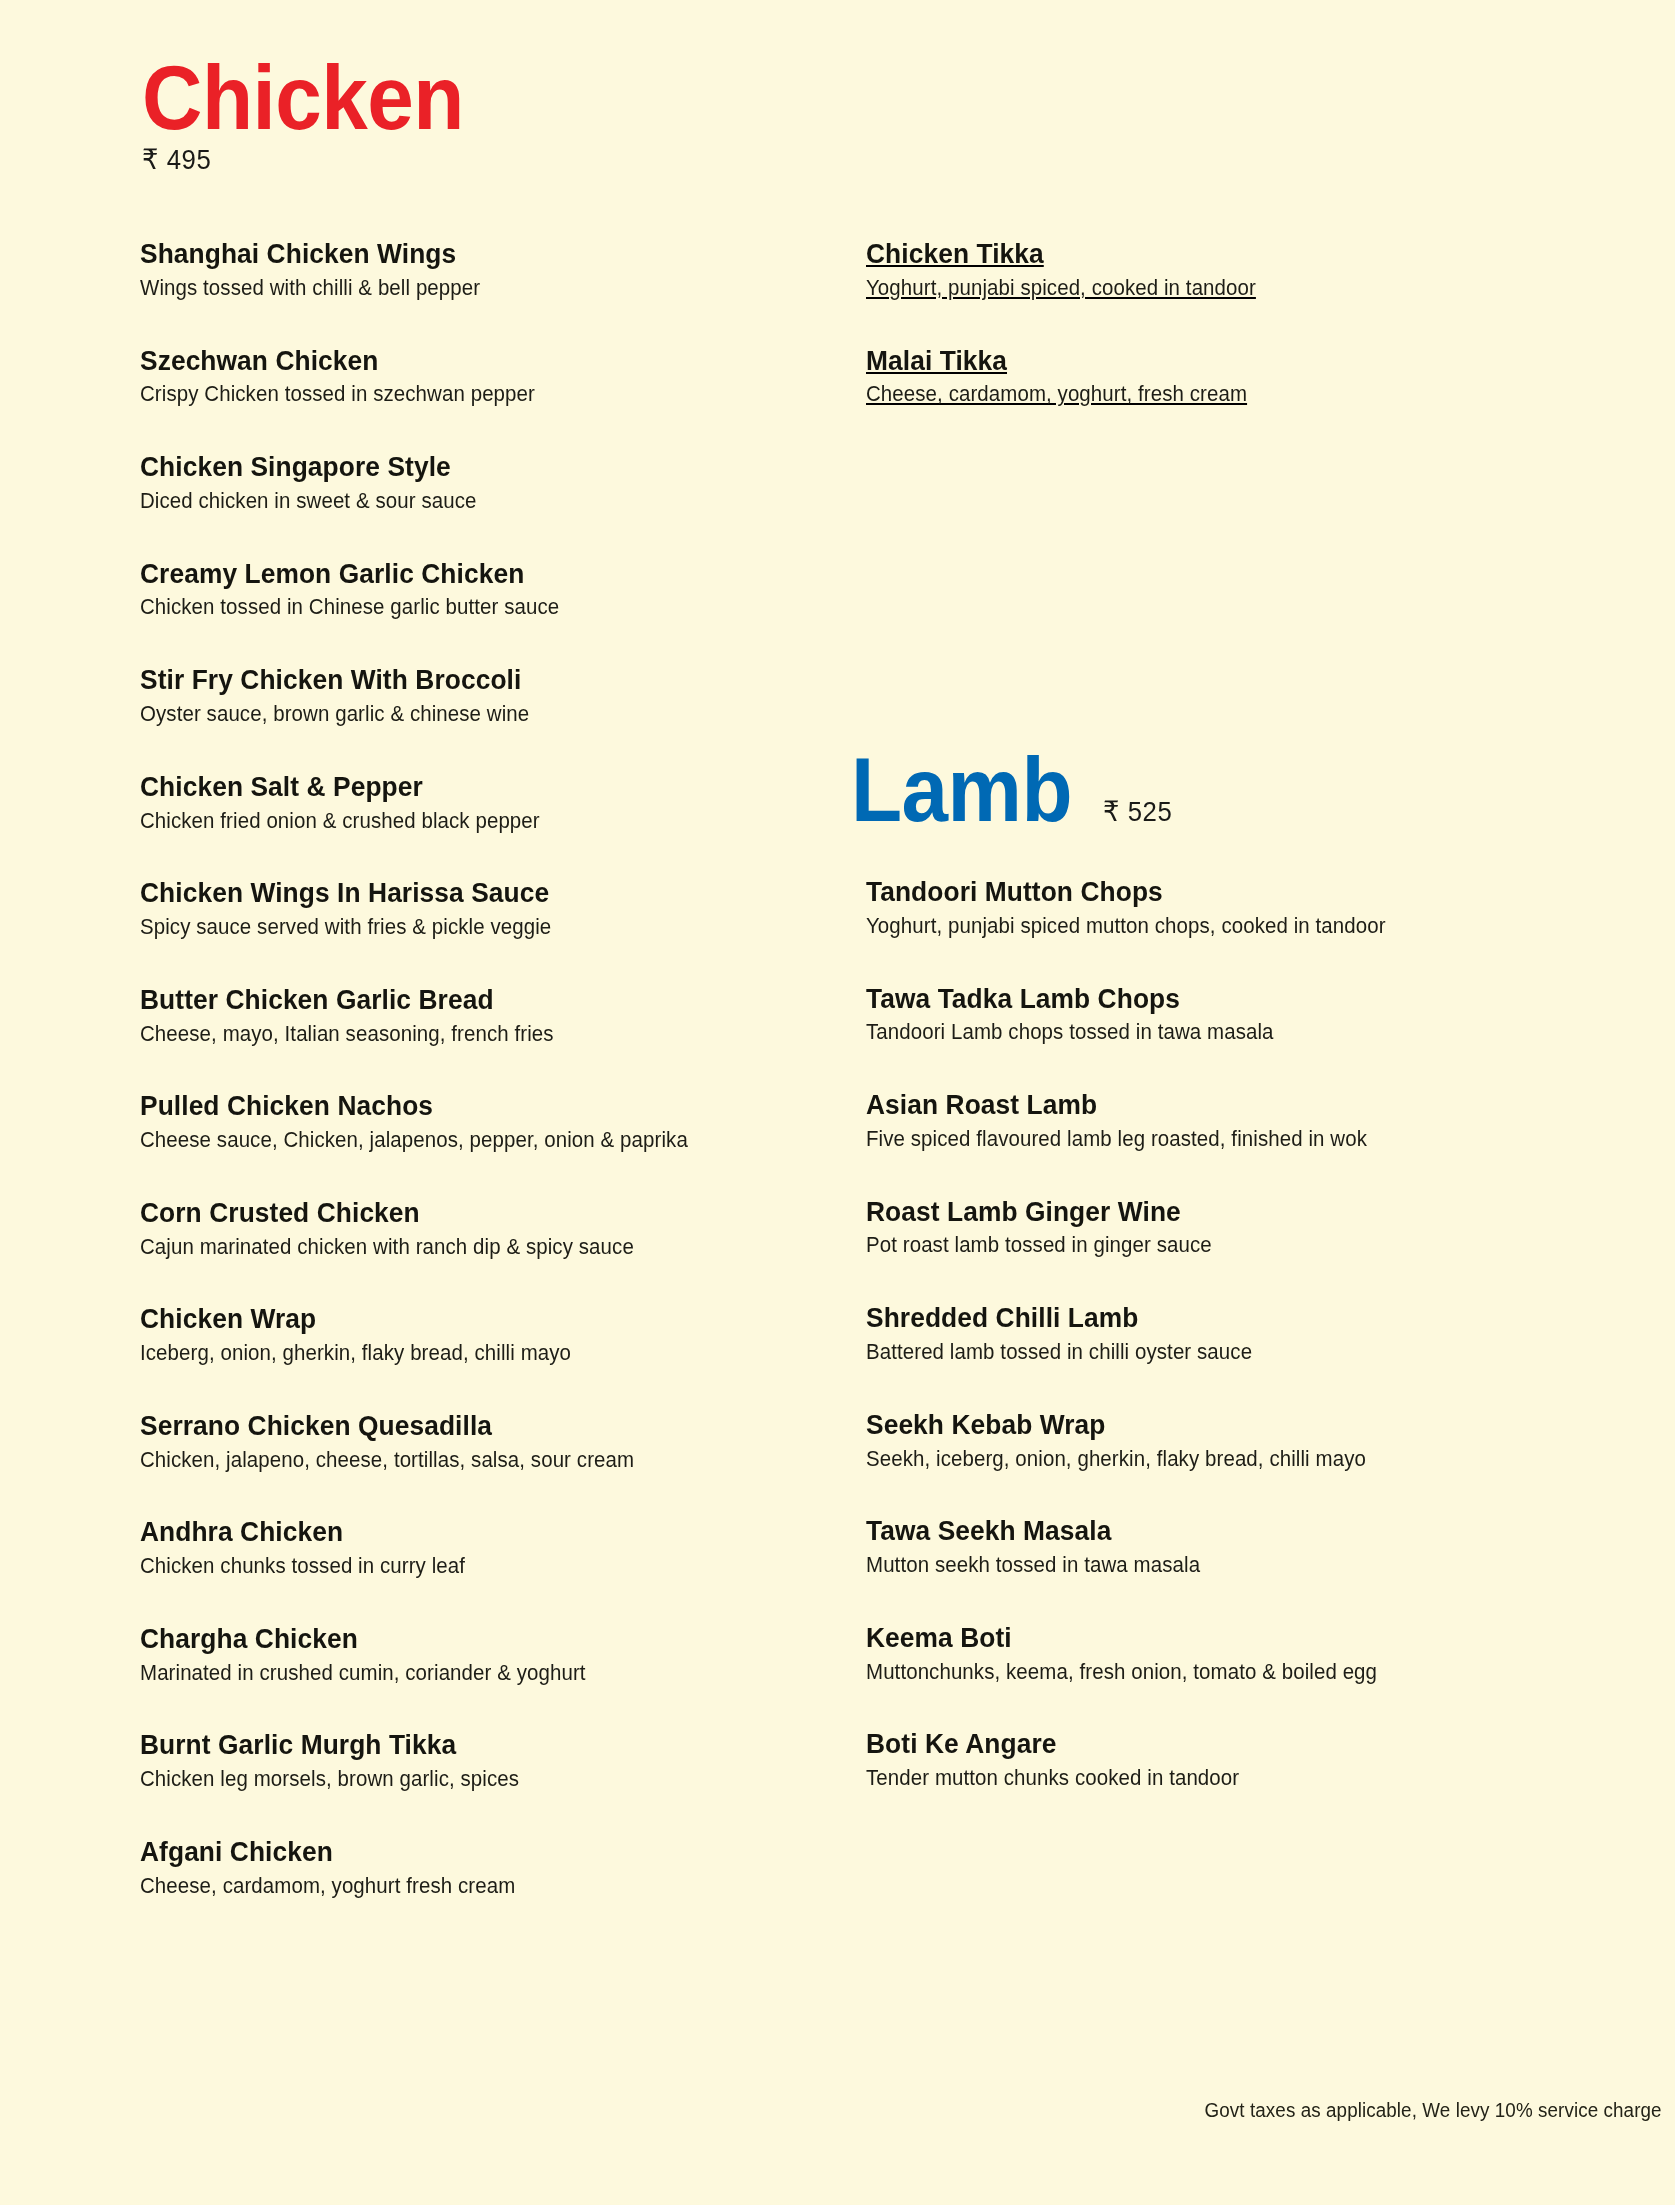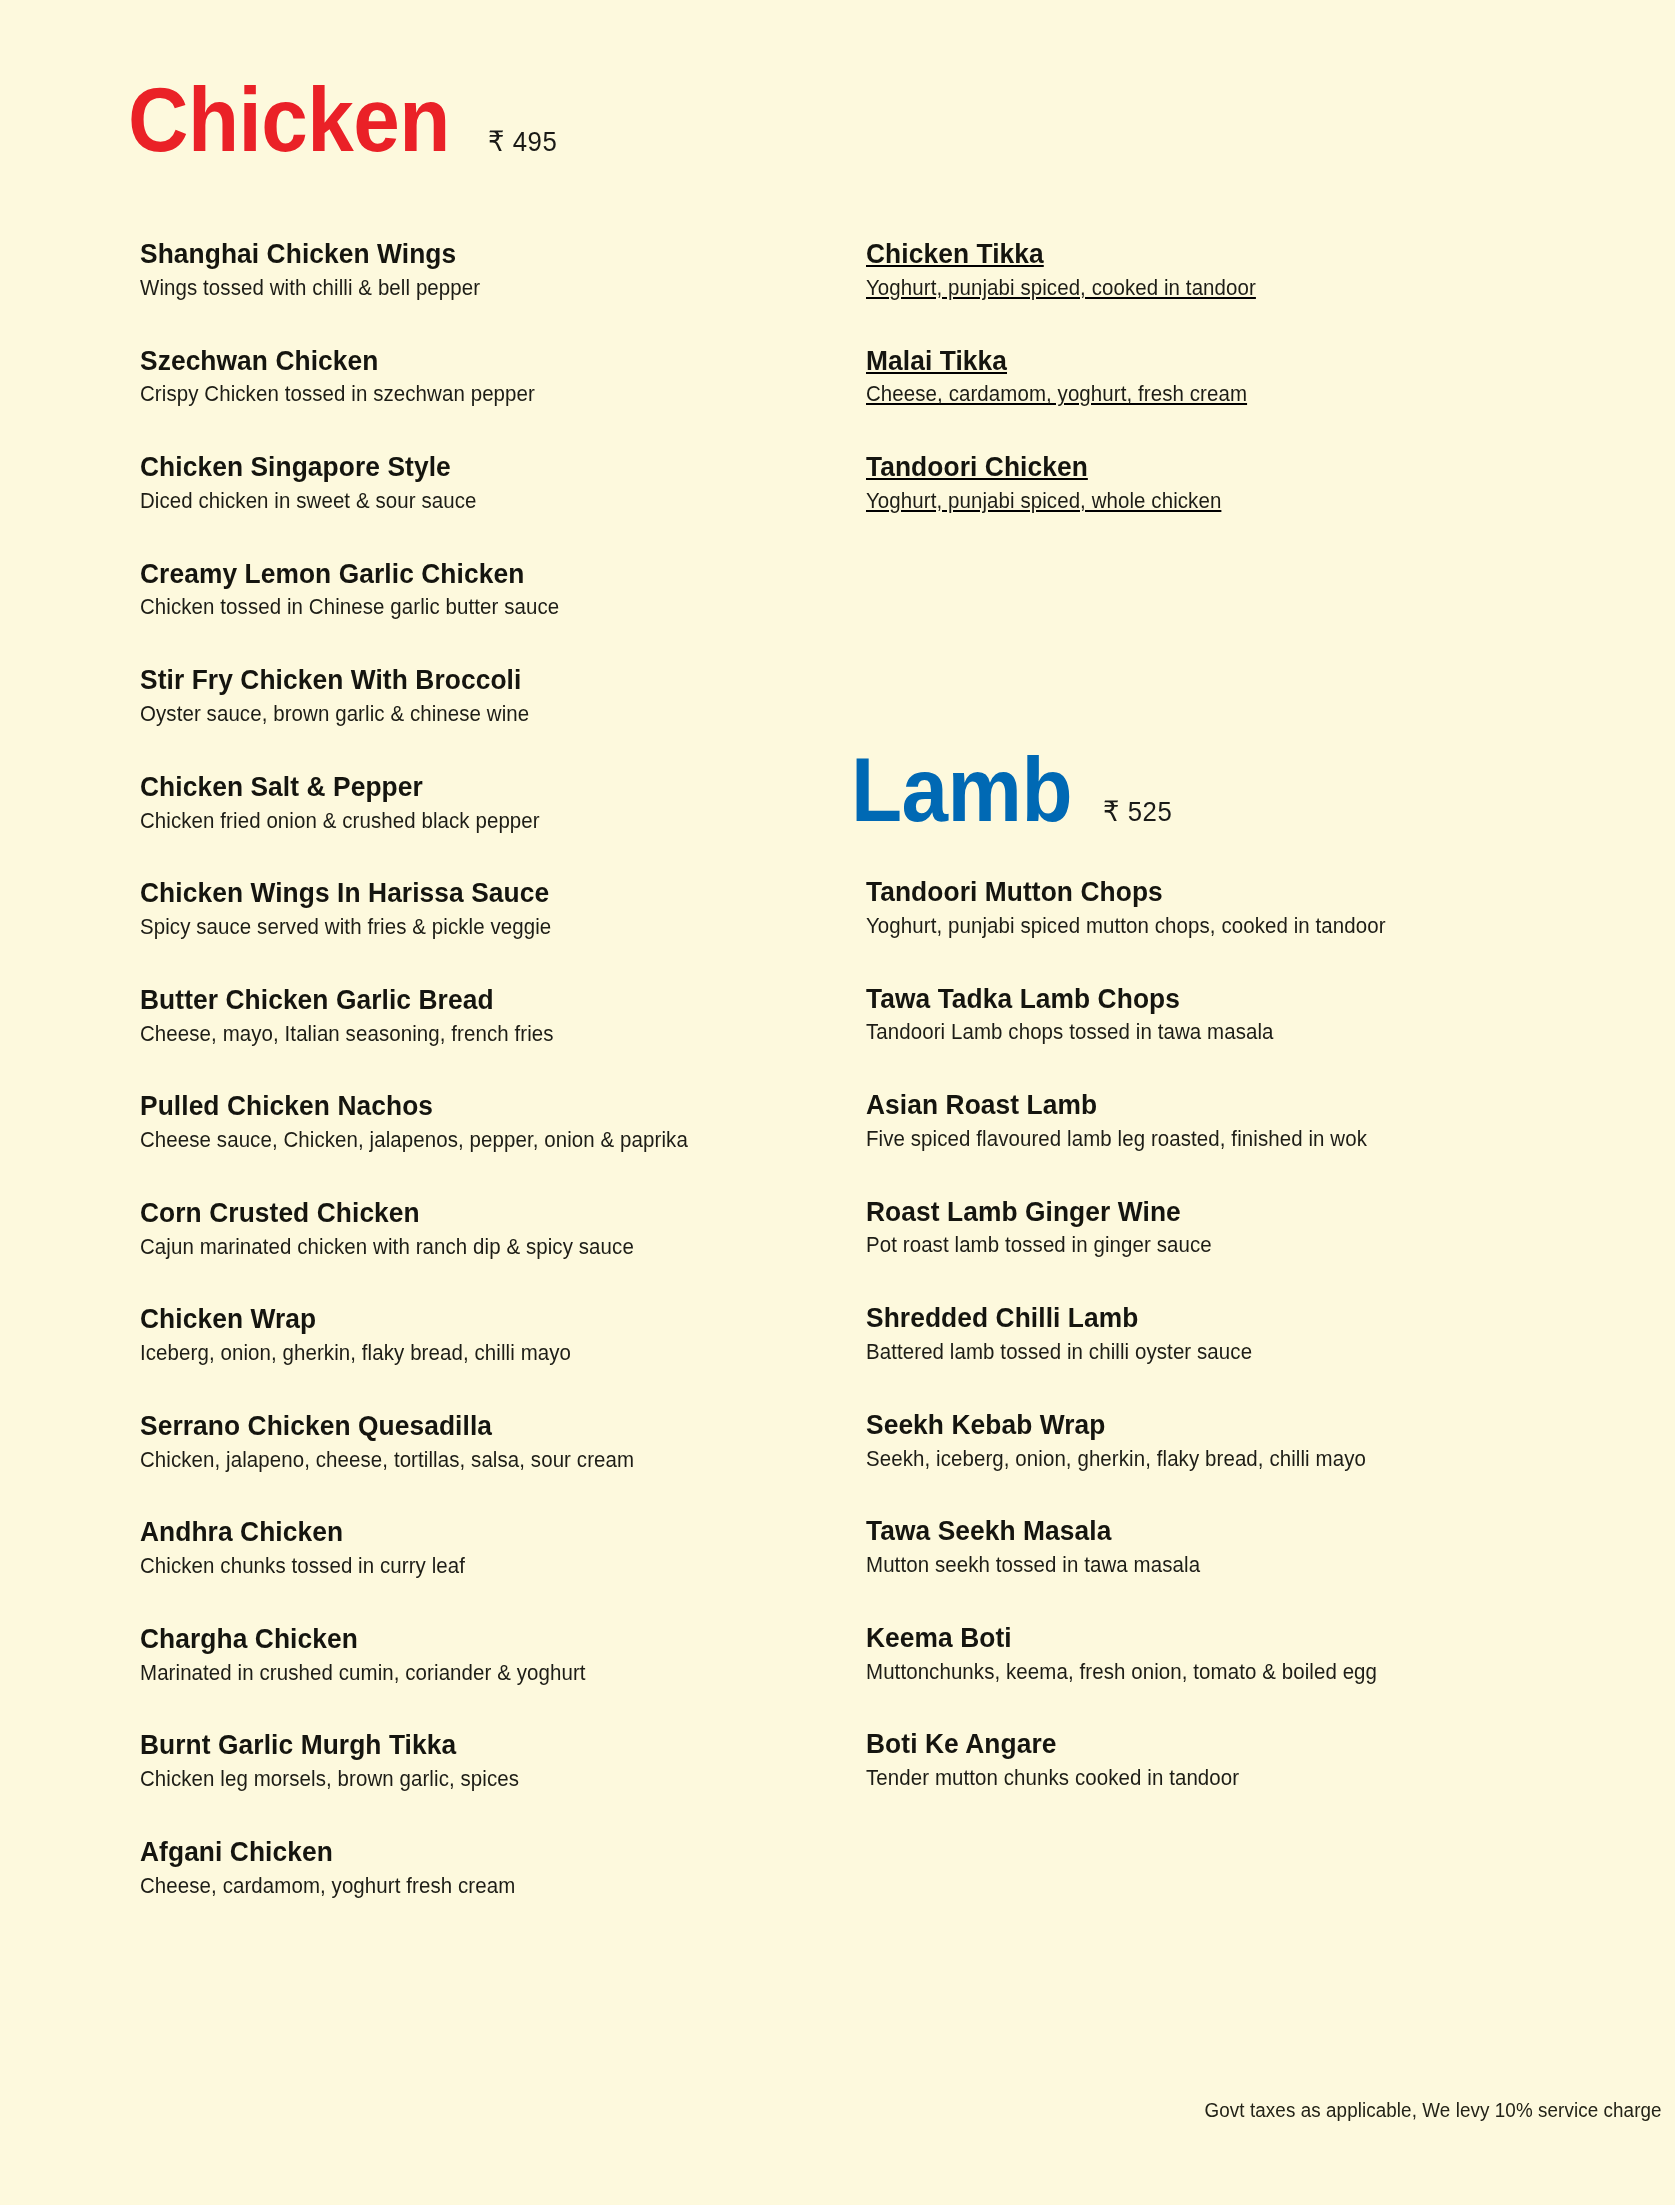--- a/index.html
+++ b/index.html
@@ -67,21 +67,21 @@
     color: #1d1d16;
     line-height: 1.3;
     margin-top: 3.9px;
     letter-spacing: 0.1px;
     transform: scaleX(0.93);
     transform-origin: left center;
     white-space: nowrap;
   }
 
   
-  #chicken-head  { position: absolute; left: 128px;  top: 75px;  }
+  #chicken-head  { position: absolute; left: 128px;  top: 53px; flex-direction: column;  }
   #chicken-items { position: absolute; left: 128px;  top: 225px;  width: 693px; }
   #tandoori-items{ position: absolute; left: 854px; top: 225px;  width: 738px; text-decoration: underline; }
   #lamb-head     { position: absolute; left: 851px; top: 745px; }
   #lamb-items    { position: absolute; left: 854px; top: 863px; width: 770px; }
 
   
   .footer {
     position: absolute;
     left: 0;
     right: 0;
@@ -175,24 +175,20 @@
 
   <ul class="items" id="tandoori-items">
     <li class="item">
       <div class="item-name">Chicken Tikka</div>
       <div class="item-desc">Yoghurt, punjabi spiced, cooked in tandoor</div>
     </li>
     <li class="item">
       <div class="item-name">Malai Tikka</div>
       <div class="item-desc">Cheese, cardamom, yoghurt, fresh cream</div>
     </li>
-    <li class="item">
-      <div class="item-name">Tandoori Chicken</div>
-      <div class="item-desc">Yoghurt, punjabi spiced, whole chicken</div>
-    </li>
   </ul>
 
   <div class="section-head" id="lamb-head">
     <div class="section-title blue">Lamb</div>
     <div class="section-price">₹ 525</div>
   </div>
 
   <ul class="items" id="lamb-items">
     <li class="item">
       <div class="item-name">Tandoori Mutton Chops</div>

